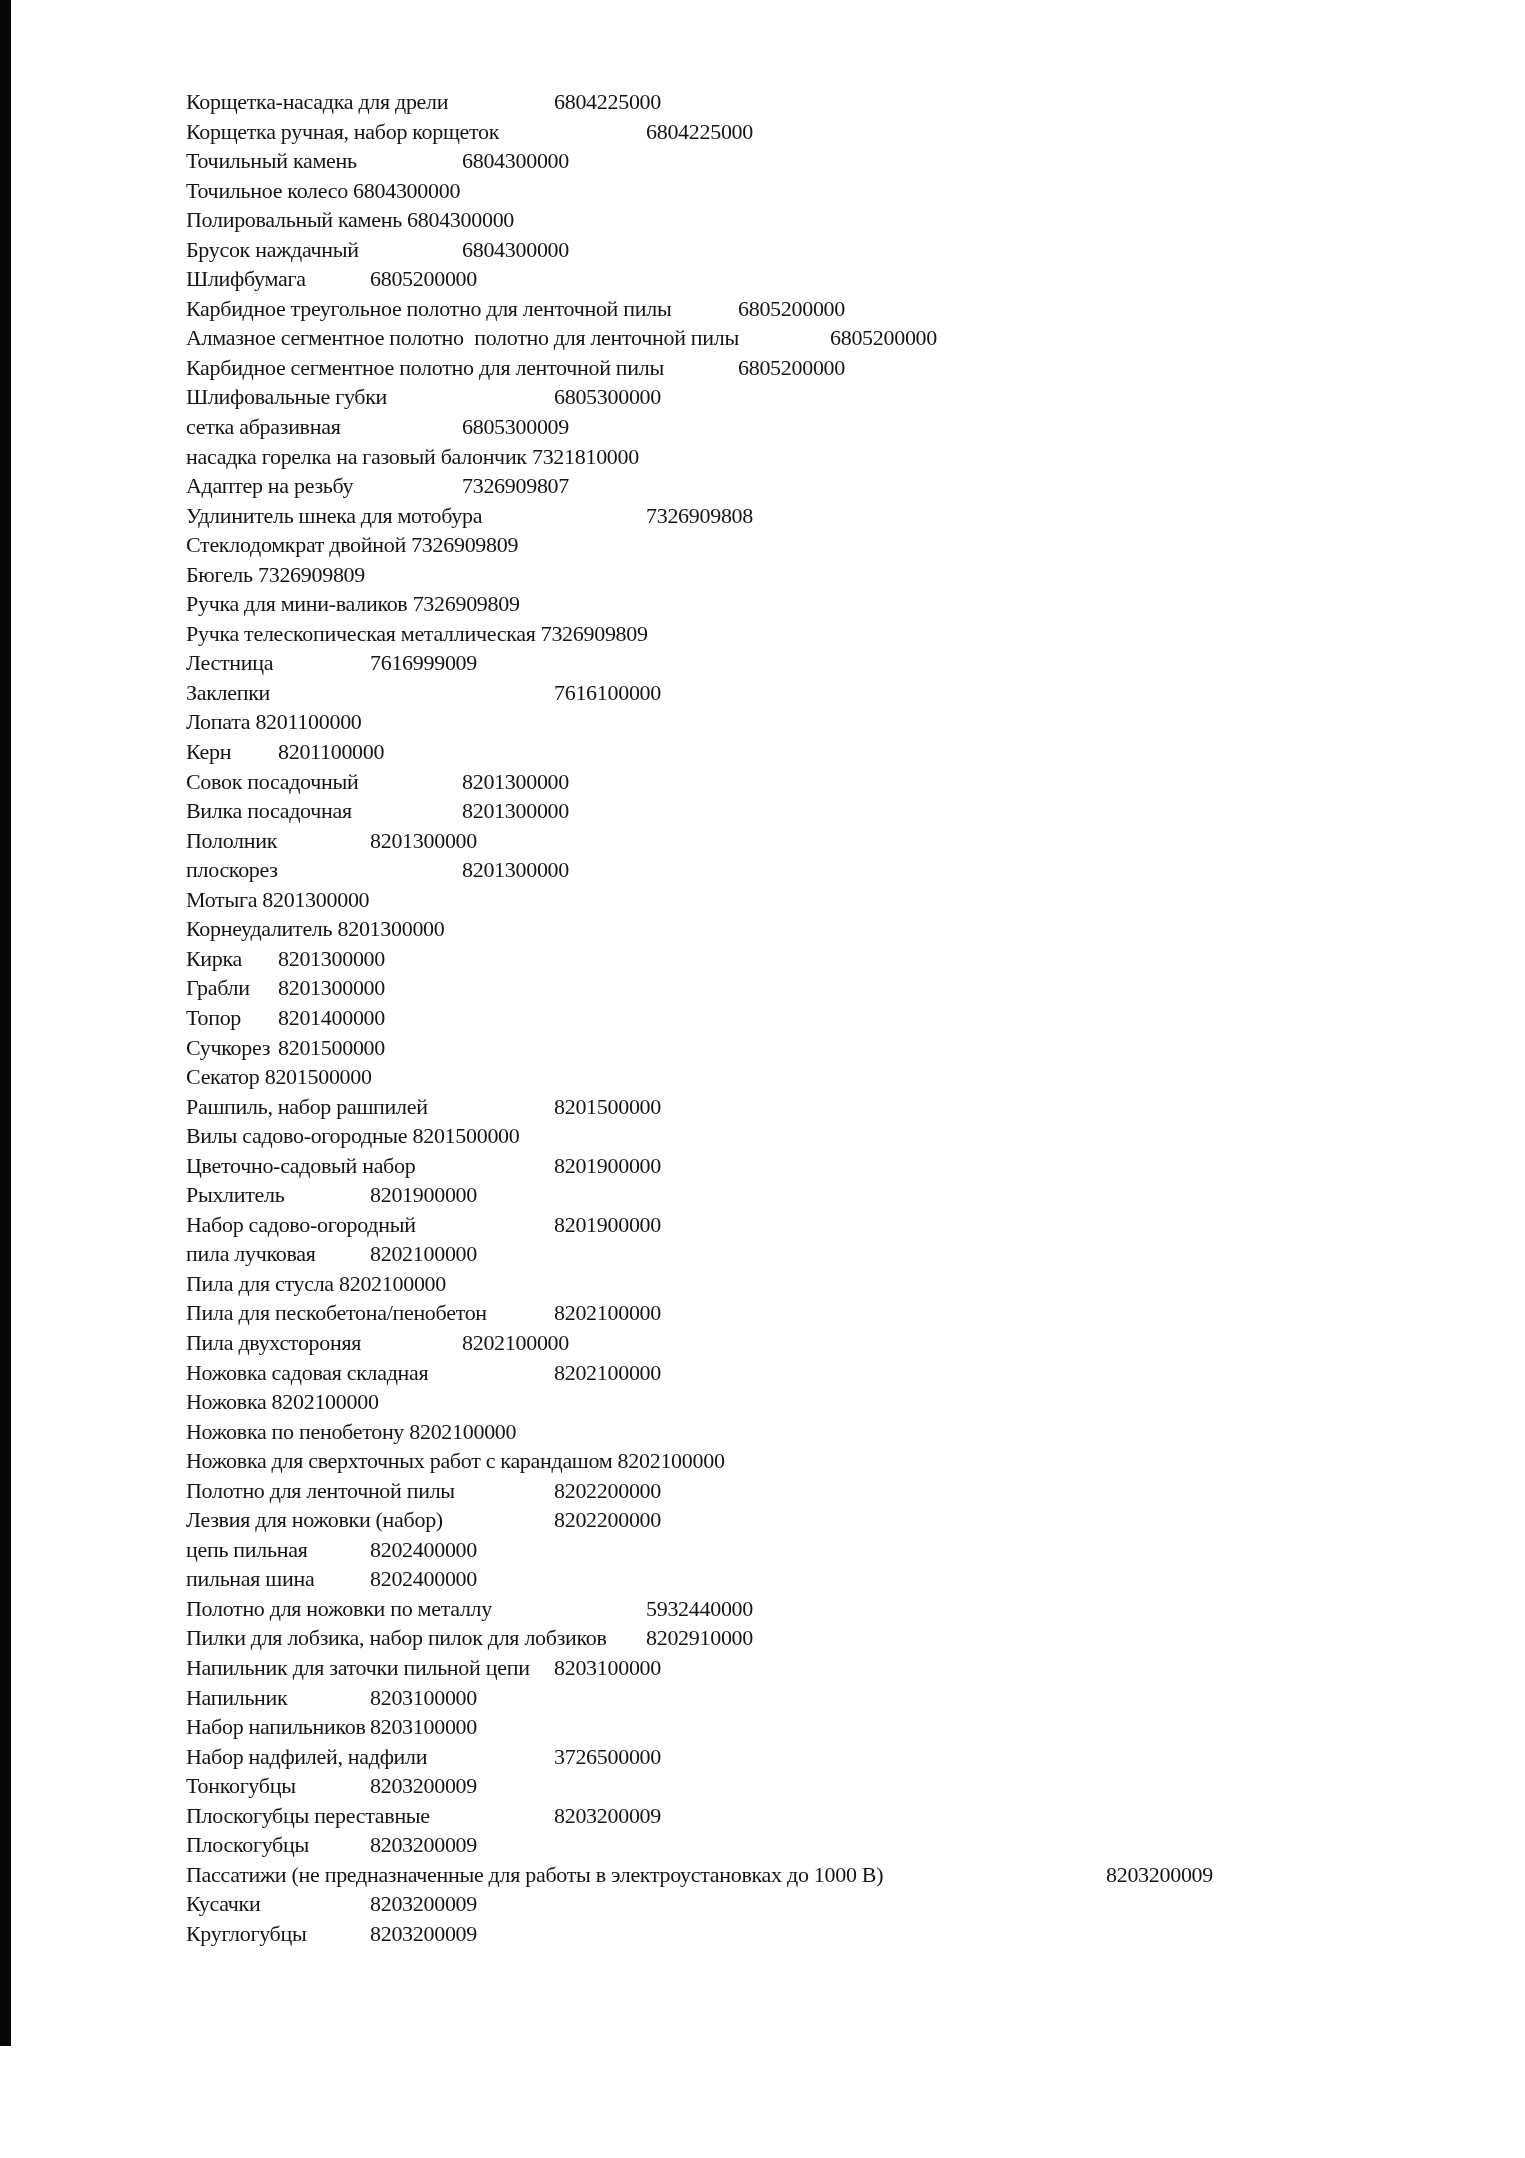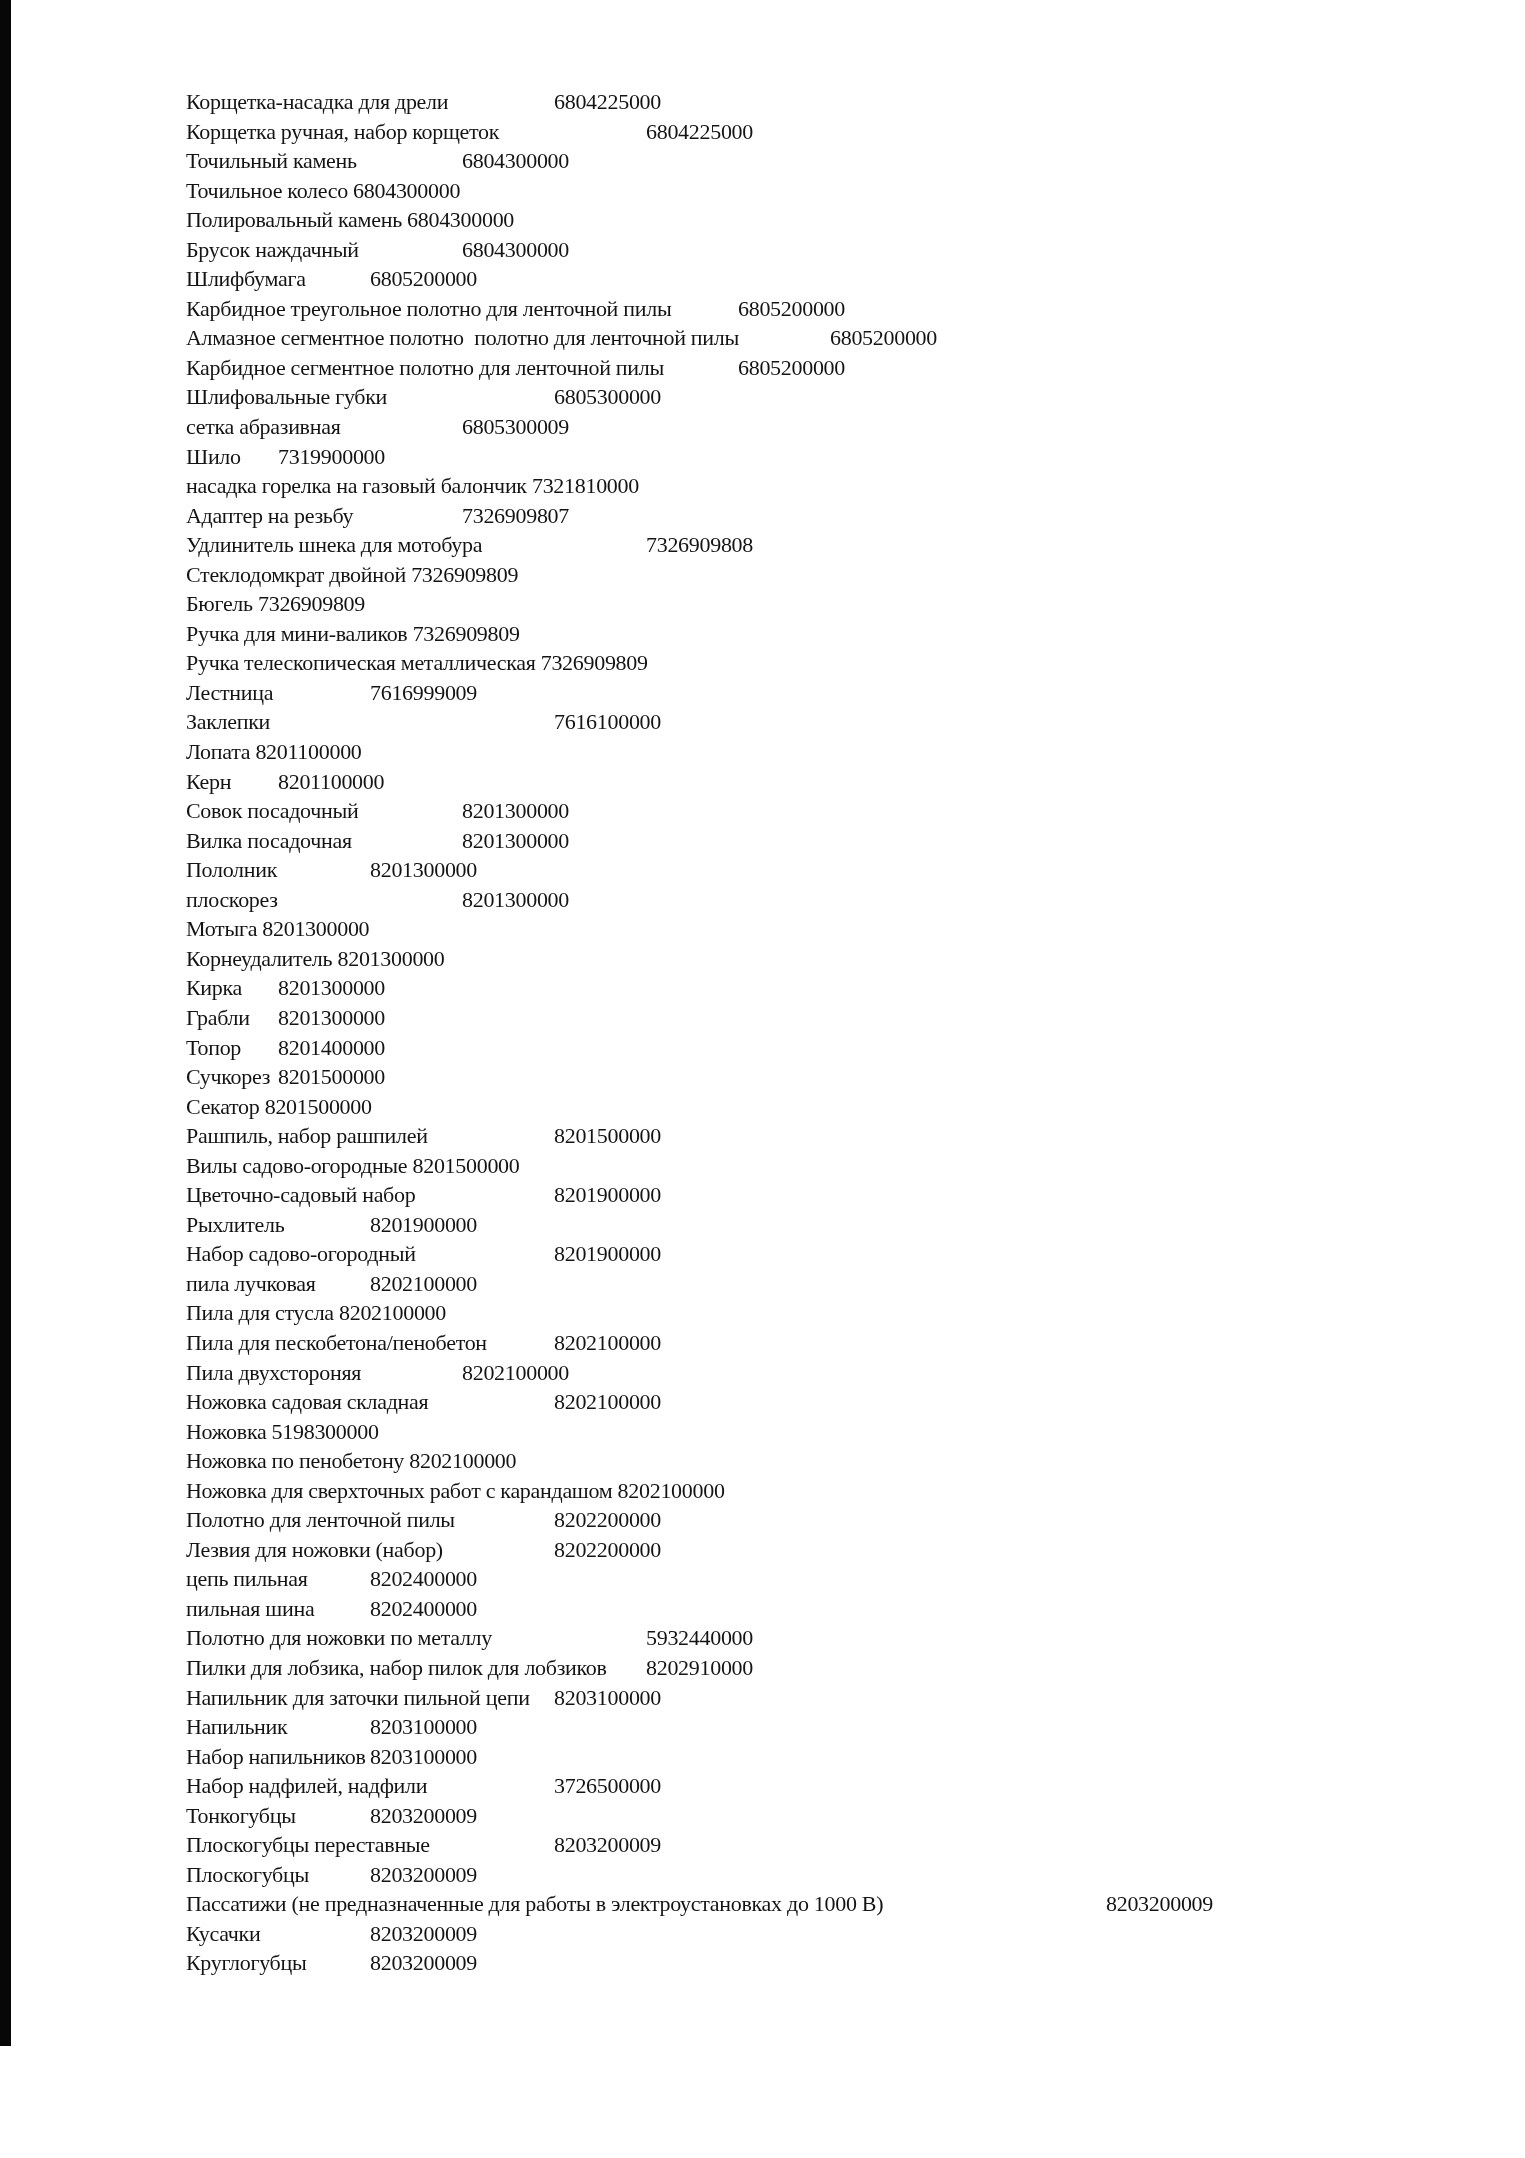--- a/index.html
+++ b/index.html
@@ -53,21 +53,20 @@
       <div class="line">Точильный камень		6804300000</div>
       <div class="line">Точильное колесо 6804300000</div>
       <div class="line">Полировальный камень 6804300000</div>
       <div class="line">Брусок наждачный		6804300000</div>
       <div class="line">Шлифбумага	6805200000</div>
       <div class="line">Карбидное треугольное полотно для ленточной пилы	6805200000</div>
       <div class="line">Алмазное сегментное полотно  полотно для ленточной пилы	6805200000</div>
       <div class="line">Карбидное сегментное полотно для ленточной пилы	6805200000</div>
       <div class="line">Шлифовальные губки		6805300000</div>
       <div class="line">сетка абразивная		6805300009</div>
-      <div class="line">Шило	7319900000</div>
       <div class="line">насадка горелка на газовый балончик 7321810000</div>
       <div class="line">Адаптер на резьбу		7326909807</div>
       <div class="line">Удлинитель шнека для мотобура		7326909808</div>
       <div class="line">Стеклодомкрат двойной 7326909809</div>
       <div class="line">Бюгель 7326909809</div>
       <div class="line">Ручка для мини-валиков 7326909809</div>
       <div class="line">Ручка телескопическая металлическая 7326909809</div>
       <div class="line">Лестница		7616999009</div>
       <div class="line">Заклепки				7616100000</div>
       <div class="line">Лопата 8201100000</div>
@@ -86,21 +85,21 @@
       <div class="line">Рашпиль, набор рашпилей		8201500000</div>
       <div class="line">Вилы садово-огородные 8201500000</div>
       <div class="line">Цветочно-садовый набор		8201900000</div>
       <div class="line">Рыхлитель	8201900000</div>
       <div class="line">Набор садово-огородный		8201900000</div>
       <div class="line">пила лучковая	8202100000</div>
       <div class="line">Пила для стусла 8202100000</div>
       <div class="line">Пила для пескобетона/пенобетон	8202100000</div>
       <div class="line">Пила двухстороняя		8202100000</div>
       <div class="line">Ножовка садовая складная		8202100000</div>
-      <div class="line">Ножовка 5198300000</div>
+      <div class="line">Ножовка 8202100000</div>
       <div class="line">Ножовка по пенобетону 8202100000</div>
       <div class="line">Ножовка для сверхточных работ с карандашом 8202100000</div>
       <div class="line">Полотно для ленточной пилы		8202200000</div>
       <div class="line">Лезвия для ножовки (набор)		8202200000</div>
       <div class="line">цепь пильная	8202400000</div>
       <div class="line">пильная шина	8202400000</div>
       <div class="line">Полотно для ножовки по металлу		5932440000</div>
       <div class="line">Пилки для лобзика, набор пилок для лобзиков	8202910000</div>
       <div class="line">Напильник для заточки пильной цепи	8203100000</div>
       <div class="line">Напильник	8203100000</div>

